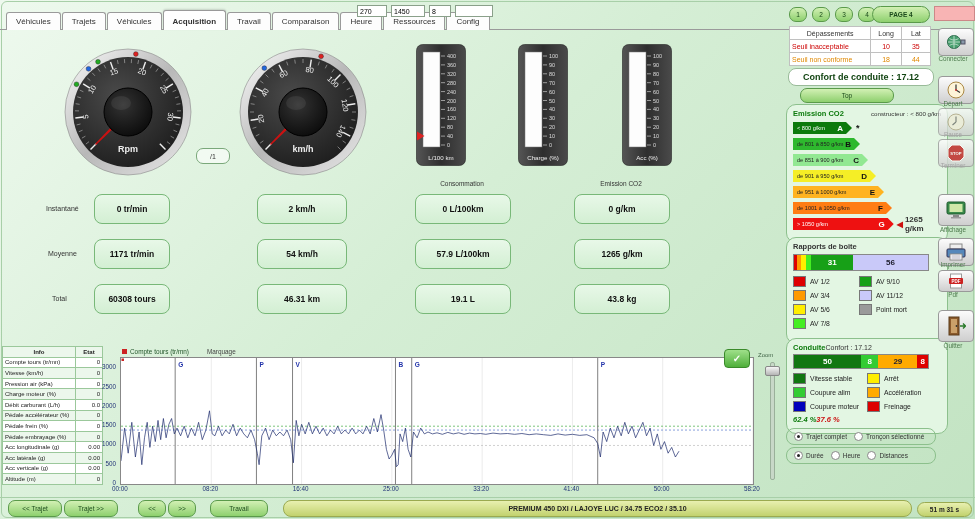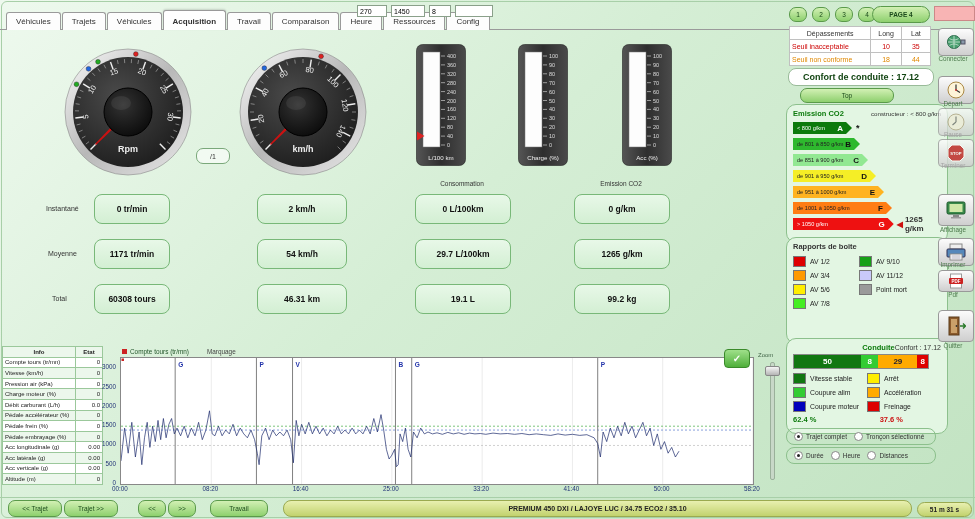--- a/index.html
+++ b/index.html
@@ -195,20 +195,28 @@
           <span class="co2letter" style="color: rgb(255, 255, 255);">G</span>
         </div>
         <span style="font-size: 8px; font-weight: bold; color: rgb(204, 17, 17); margin-left: 3px;">◀</span>
         <span style="font-size: 8px; font-weight: bold; color: rgb(51, 51, 51); margin-left: 2px;">1265 g/km</span>
       </div>
     </div>
 </div>
 
 <div class="panel" style="left:786px;top:237px;width:148px;height:97px;padding:4px 6px;">
   <div class="panel-title" style="color:#333;">Rapports de boîte</div>
+  <div class="seg-bar" style="margin-top:3px;">
+      <div class="seg" style="width: 2%; background: rgb(221, 0, 0); color: rgb(255, 255, 255);"></div>
+      <div class="seg" style="width: 3%; background: rgb(255, 153, 0); color: rgb(34, 34, 51);"></div>
+      <div class="seg" style="width: 4%; background: rgb(255, 238, 0); color: rgb(34, 34, 51);"></div>
+      <div class="seg" style="width: 4%; background: rgb(68, 238, 34); color: rgb(34, 34, 51);"></div>
+      <div class="seg" style="width: 31%; background: rgb(23, 160, 23); color: rgb(255, 255, 255);">31</div>
+      <div class="seg" style="width: 56%; background: rgb(201, 201, 249); color: rgb(34, 34, 51);">56</div>
+    </div>
   <div style="display:flex;margin-top:5px;">
     <div style="width:66px;">
         <div class="leg-item">
           <span class="leg-swatch" style="background: rgb(221, 0, 0);"></span>
           <span class="leg-txt">AV 1/2</span>
         </div>
         <div class="leg-item">
           <span class="leg-swatch" style="background: rgb(255, 153, 0);"></span>
           <span class="leg-txt">AV 3/4</span>
         </div>
@@ -232,21 +240,21 @@
         </div>
         <div class="leg-item">
           <span class="leg-swatch" style="background: rgb(154, 154, 154);"></span>
           <span class="leg-txt">Point mort</span>
         </div>
       </div>
   </div>
 </div>
 
 <div class="panel" style="left:786px;top:338px;width:148px;height:86px;padding:4px 6px;">
-  <div style="display:flex;justify-content:flex-end;align-items:baseline;">
+  <div style="display:flex;justify-content:flex-start;align-items:baseline;">
     <span class="panel-title">Conduite</span>
     <span style="font-size:7px;color:#333;">Confort : 17.12</span>
   </div>
   <div class="seg-bar" style="margin-top:2px;height:13px;">
       <div class="seg" style="width: 50%; background: rgb(17, 119, 17); color: rgb(255, 255, 255);">50</div>
       <div class="seg" style="width: 13%; background: rgb(51, 204, 51); color: rgb(255, 255, 255);">8</div>
       <div class="seg" style="width: 29%; background: rgb(255, 170, 0); color: rgb(34, 34, 51);">29</div>
       <div class="seg" style="width: 8%; background: rgb(221, 0, 0); color: rgb(255, 255, 255);">8</div>
     </div>
   <div style="display:flex;margin-top:4px;">
@@ -272,21 +280,21 @@
         <div class="leg-item">
           <span class="leg-swatch" style="background: rgb(255, 170, 0);"></span>
           <span class="leg-txt">Accélération</span>
         </div>
         <div class="leg-item">
           <span class="leg-swatch" style="background: rgb(221, 0, 0);"></span>
           <span class="leg-txt">Freinage</span>
         </div>
       </div>
   </div>
-  <div style="display:flex;justify-content:space-between;width:110px;margin-top:0px;">
+  <div style="display:flex;width:110px;margin-top:0px;font-style:italic;">
     <span style="font-size:7.5px;font-weight:bold;color:#0c7a0c;">62.4 %</span>
     <span style="font-size:7.5px;font-weight:bold;color:#cc1111;">37.6 %</span>
   </div>
 </div>
 
 <div class="opt-box" style="left:786px;top:428px;width:148px;height:15px;">
     <span class="radio sel"></span>
     <span>Trajet complet</span>
     <span class="radio"></span>
     <span>Tronçon sélectionné</span>
@@ -572,27 +580,27 @@
 <div class="row-lab" style="left:48px;top:250px;">Moyenne</div>
 <div class="row-lab" style="left:52px;top:295px;">Total</div>
 
 <div class="val-box" style="left:94px;top:194px;width:74px;">0 tr/min</div>
 <div class="val-box" style="left:257px;top:194px;width:88px;">2 km/h</div>
 <div class="val-box" style="left:415px;top:194px;width:94px;">0 L/100km</div>
 <div class="val-box" style="left:574px;top:194px;width:94px;">0 g/km</div>
 
 <div class="val-box" style="left:94px;top:239px;width:74px;">1171 tr/min</div>
 <div class="val-box" style="left:257px;top:239px;width:88px;">54 km/h</div>
-<div class="val-box" style="left:415px;top:239px;width:94px;">29.7 L/100km</div>
+<div class="val-box" style="left:415px;top:239px;width:94px;">57.9 L/100km</div>
 <div class="val-box" style="left:574px;top:239px;width:94px;">1265 g/km</div>
 
 <div class="val-box" style="left:94px;top:284px;width:74px;">60308 tours</div>
 <div class="val-box" style="left:257px;top:284px;width:88px;">46.31 km</div>
 <div class="val-box" style="left:415px;top:284px;width:94px;">19.1 L</div>
-<div class="val-box" style="left:574px;top:284px;width:94px;">99.2 kg</div>
+<div class="val-box" style="left:574px;top:284px;width:94px;">43.8 kg</div>
 
 <div class="abs" style="left:2px;top:346px;">
   <table class="info-tbl">
       <tbody>
         <tr>
           <td class="h">Info</td>
           <td class="h">Etat</td>
         </tr>
         <tr>
           <td style="width: 68px;">Compte tours (tr/mn)</td>

